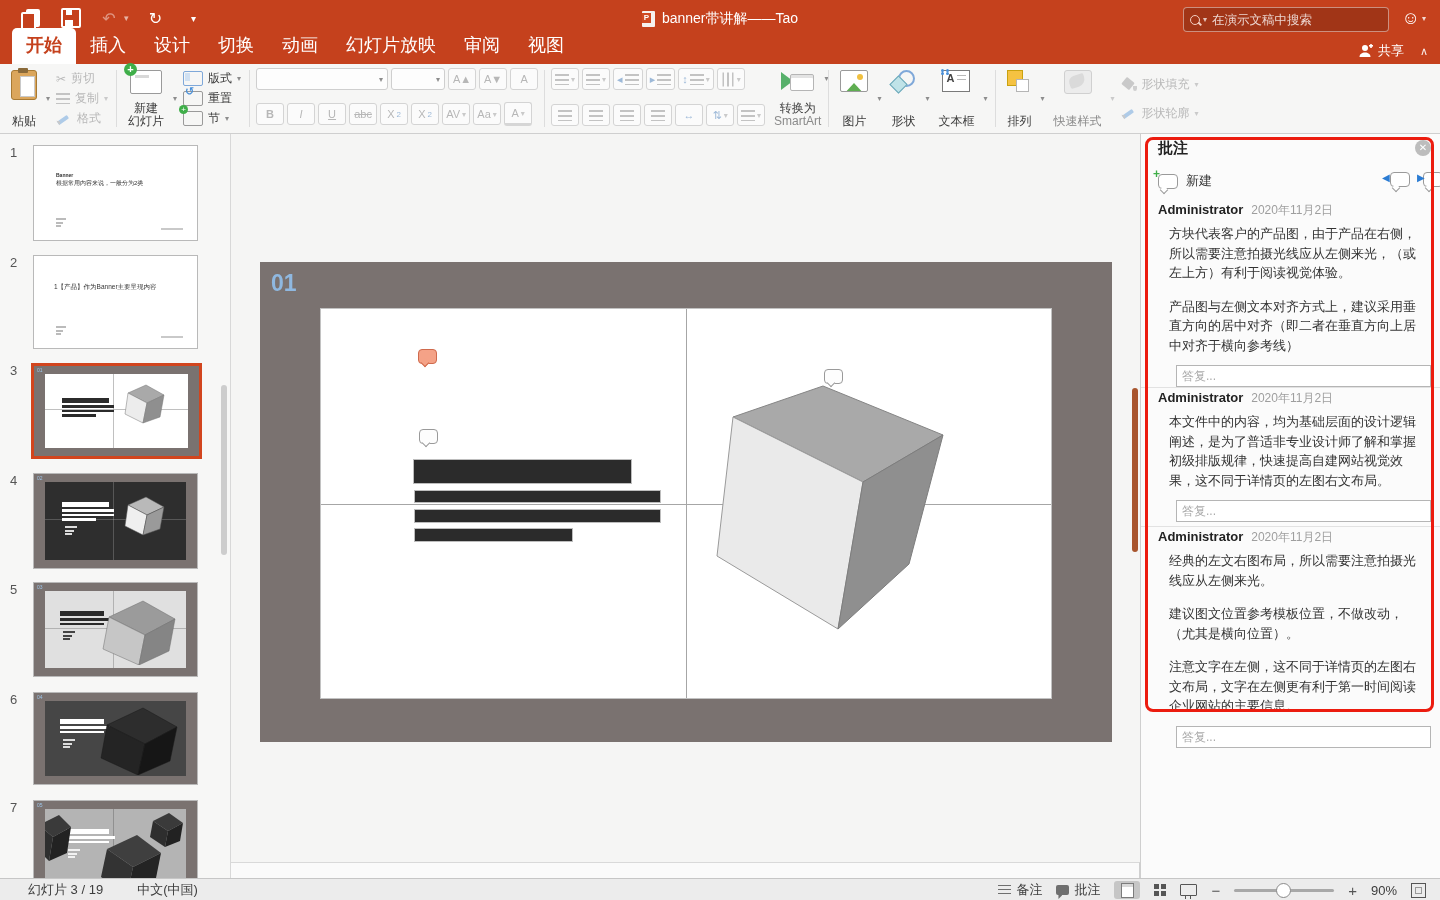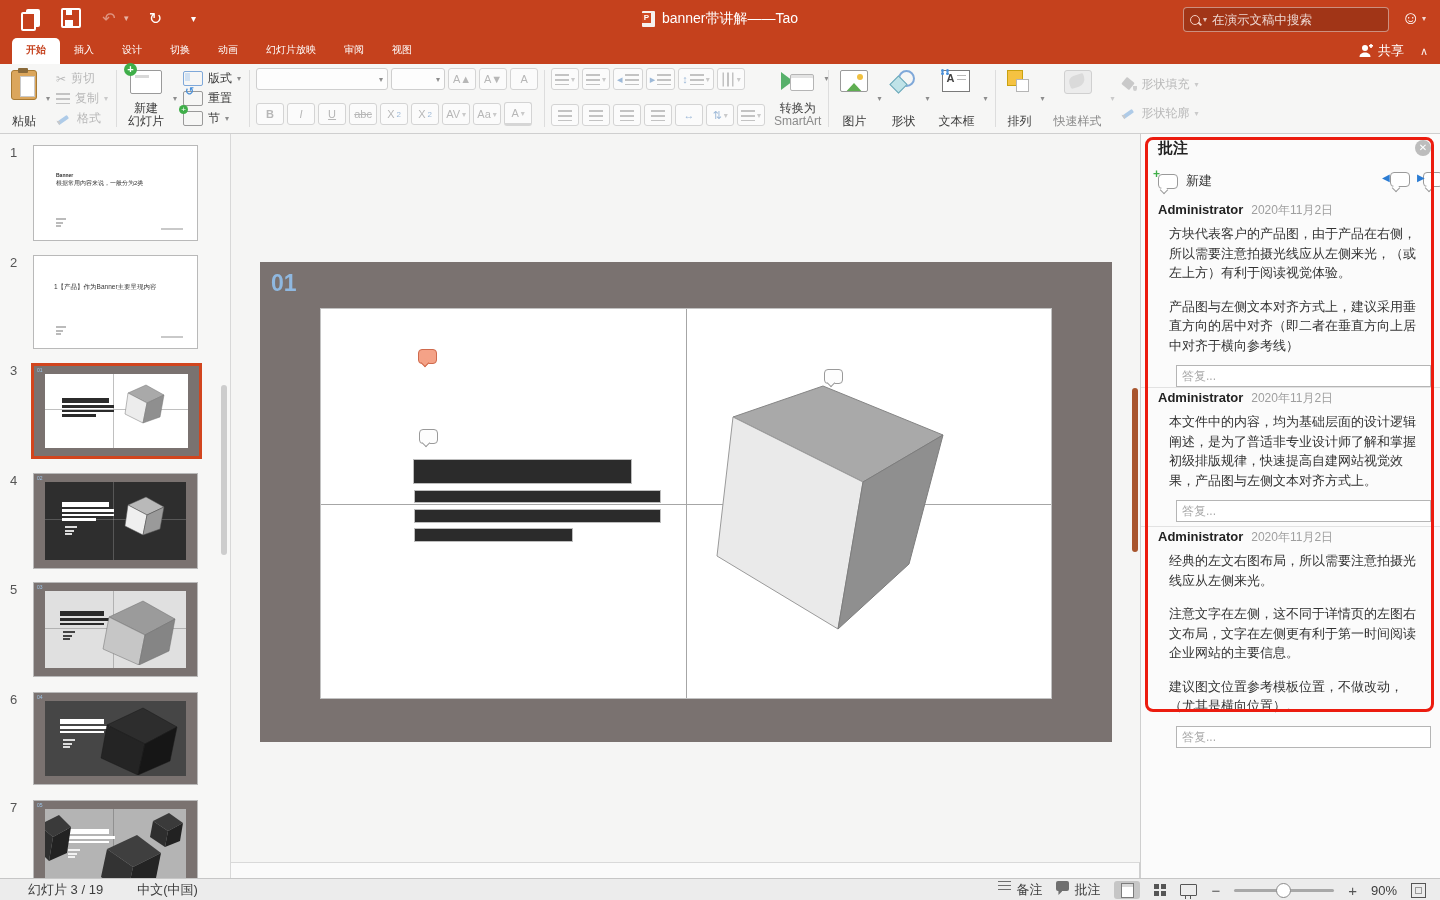--- a/index.html
+++ b/index.html
@@ -21,21 +21,21 @@
   .searchbox{position:absolute;left:1183px;top:7px;width:192px;height:23px;background:rgba(0,0,0,.18);border:1px solid rgba(255,255,255,.45);border-radius:4px;display:flex;align-items:center;padding:0 6px;gap:3px;}
   .mag{width:8px;height:8px;border:1.5px solid #f2cfc2;border-radius:50%;position:relative;}
   .mag:after{content:"";position:absolute;left:7px;top:7px;width:4px;height:1.5px;background:#f2cfc2;transform:rotate(45deg);}
   .searchbox input{background:transparent;border:none;outline:none;color:#fff;font-size:12.5px;width:150px;font-family:"Liberation Sans",sans-serif;}
   .searchbox input::placeholder{color:rgba(255,255,255,.8);}
   .search-caret{color:rgba(255,255,255,.7);font-size:8px;}
   .smiley{position:absolute;right:14px;top:8px;color:#fff;font-size:18px;display:flex;align-items:center;gap:2px;}
   .smiley .sc{font-size:8px;color:rgba(255,255,255,.8);}
   
   .tabrow{position:absolute;left:0;top:38px;width:1440px;height:26px;background:#c5411d;display:flex;align-items:flex-end;}
-  .tab{color:#fff;font-size:10px;padding:5px 14px 7px;cursor:default;}
+  .tab{color:#fff;font-size:18px;padding:5px 14px 7px;cursor:default;}
   .tab.active{background:#fff;color:#c5411d;border-radius:5px 5px 0 0;font-weight:bold;margin-left:12px;}
   .tab-right{position:absolute;right:12px;top:0;height:26px;display:flex;align-items:center;gap:16px;color:#fff;font-size:13px;}
   .share-wrap{display:flex;align-items:center;gap:5px;}
   .collapse{font-size:11px;color:rgba(255,255,255,.9);}
   
   .ribbon{position:absolute;left:0;top:64px;width:1440px;height:69px;background:#f6f6f5;border-bottom:1px solid #cfcfcf;display:flex;align-items:stretch;}
   .rgroup{display:flex;align-items:center;padding:4px 8px;gap:6px;}
   .rdiv{width:1px;background:#ddd;margin:6px 0;}
   .bigbtn{display:flex;flex-direction:column;align-items:center;justify-content:space-between;height:58px;padding:2px 3px;font-size:12px;color:#3d3d3d;}
   .bigbtn .lbl{line-height:13px;text-align:center;}
@@ -132,21 +132,21 @@
   .comment p{font-size:13px;line-height:19.5px;color:#333;margin:5px 11px 0;}
   .comment p+p{margin-top:14px;}
   .reply{margin:10px 0 0 18px;width:243px;height:16px;border:1px solid #b5b5b5;background:#fff;font-size:12px;color:#444;padding:2px 5px;font-family:"Liberation Sans",sans-serif;outline:none;}
   .reply::placeholder{color:#aaa;}
   .cdiv{position:absolute;left:0;width:100%;height:1px;background:#e2e2e2;}
   .redrect{position:absolute;left:4px;top:3px;width:283px;height:569px;border:3px solid #ec1c0f;border-radius:8px;pointer-events:none;}
   
   .statusbar{position:absolute;left:0;top:878px;width:1440px;height:22px;background:#ececec;border-top:1px solid #c6c6c6;display:flex;align-items:center;font-size:13px;color:#3d3d3d;}
   .sb-left{display:flex;gap:34px;margin-left:28px;}
   .sb-right{position:absolute;right:14px;display:flex;align-items:center;gap:14px;}
-  .sb-item{display:flex;gap:5px;}
+  .sb-item{display:flex;align-items:center;gap:5px;}
   .ic-notes{width:13px;height:10px;background:repeating-linear-gradient(to bottom,#6f6f6f 0 1.5px,transparent 1.5px 4px);}
   .ic-cm{width:13px;height:10px;background:#6f6f6f;border-radius:2px;position:relative;}
   .ic-cm:after{content:"";position:absolute;left:2px;bottom:-4px;width:4px;height:4px;background:#6f6f6f;clip-path:polygon(0 0,100% 0,0 100%);}
   .view-normal{width:26px;height:18px;background:#c6c6c6;border-radius:3px;display:flex;align-items:center;justify-content:center;}
   .view-normal i{width:11px;height:13px;background:#fff;border:1px solid #7c7c7c;box-shadow:inset 0 3px 0 #d9d9d9;}
   .ic-grid{width:12px;height:12px;position:relative;}
   .ic-grid:before{content:"";position:absolute;left:0;top:0;width:5px;height:5px;background:#555;box-shadow:7px 0 #555,0 7px #555,7px 7px #555;}
   .ic-pres{width:15px;height:10px;border:1.5px solid #555;border-radius:1px;position:relative;}
   .ic-pres:after{content:"";position:absolute;left:4px;bottom:-4px;width:4px;height:3px;border-left:1.5px solid #555;border-right:1.5px solid #555;}
   .slider{width:100px;height:3px;background:#a8a8a8;border-radius:2px;position:relative;}
@@ -597,33 +597,33 @@
     <p>产品图与左侧文本对齐方式上，建议采用垂直方向的居中对齐（即二者在垂直方向上居中对齐于横向参考线）</p>
     <input class="reply" placeholder="答复..." style="">
   </div>
   <div class="cdiv" style="top:253px"></div>
 
   <div class="comment" style="top:256px">
     <div class="c-head">
       <span class="c-author">Administrator</span>
       <span class="c-date">2020年11月2日</span>
     </div>
-    <p>本文件中的内容，均为基础层面的设计逻辑阐述，是为了普适非专业设计师了解和掌握初级排版规律，快速提高自建网站视觉效果，产品图与左侧文本对齐方式上。</p>
+    <p>本文件中的内容，均为基础层面的设计逻辑阐述，是为了普适非专业设计师了解和掌握初级排版规律，快速提高自建网站视觉效果，这不同于详情页的左图右文布局。</p>
     <input class="reply" placeholder="答复..." style="">
   </div>
   <div class="cdiv" style="top:392px"></div>
 
   <div class="comment" style="top:395px">
     <div class="c-head">
       <span class="c-author">Administrator</span>
       <span class="c-date">2020年11月2日</span>
     </div>
     <p>经典的左文右图布局，所以需要注意拍摄光线应从左侧来光。</p>
+    <p>建议图文位置参考模板位置，不做改动，（尤其是横向位置）。</p>
     <p>注意文字在左侧，这不同于详情页的左图右文布局，文字在左侧更有利于第一时间阅读企业网站的主要信息。</p>
-    <p>建议图文位置参考模板位置，不做改动，（尤其是横向位置）。</p>
     <input class="reply" placeholder="答复..." style="">
   </div>
 
   <div class="redrect"></div>
 </div>
 
 <div class="statusbar">
   <div class="sb-left">
     <span>幻灯片 3 / 19</span>
     <span>中文(中国)</span>

